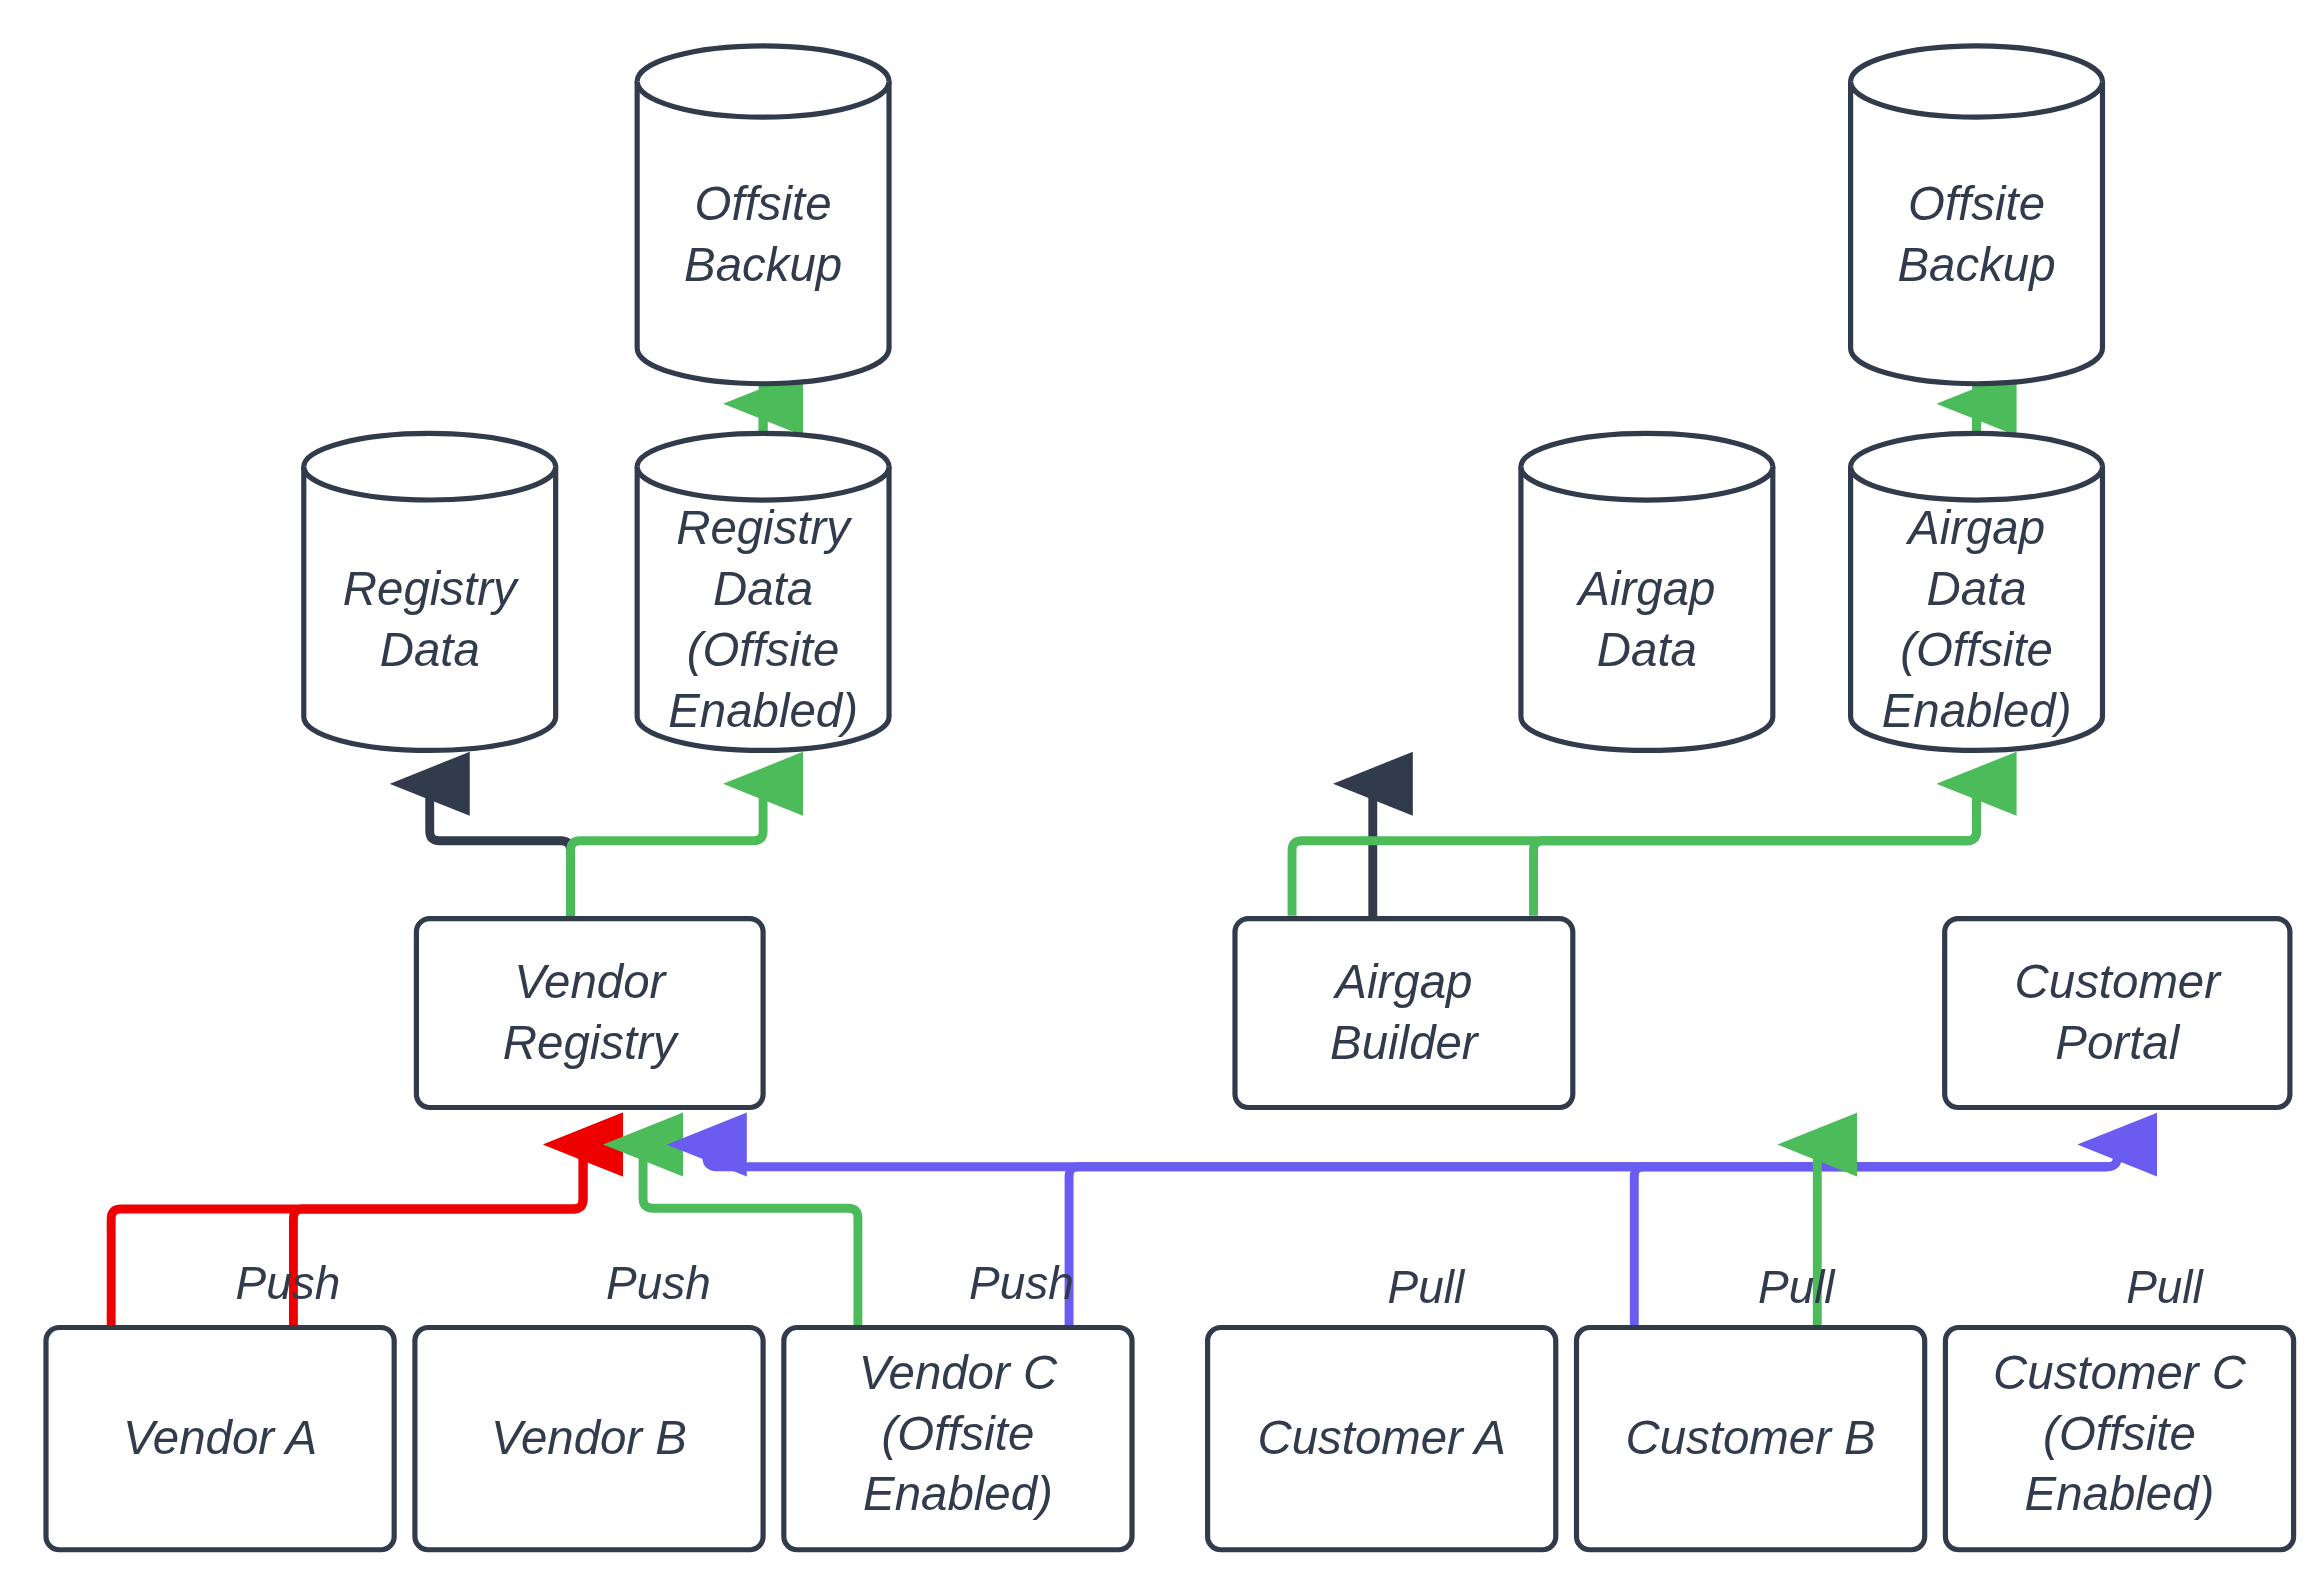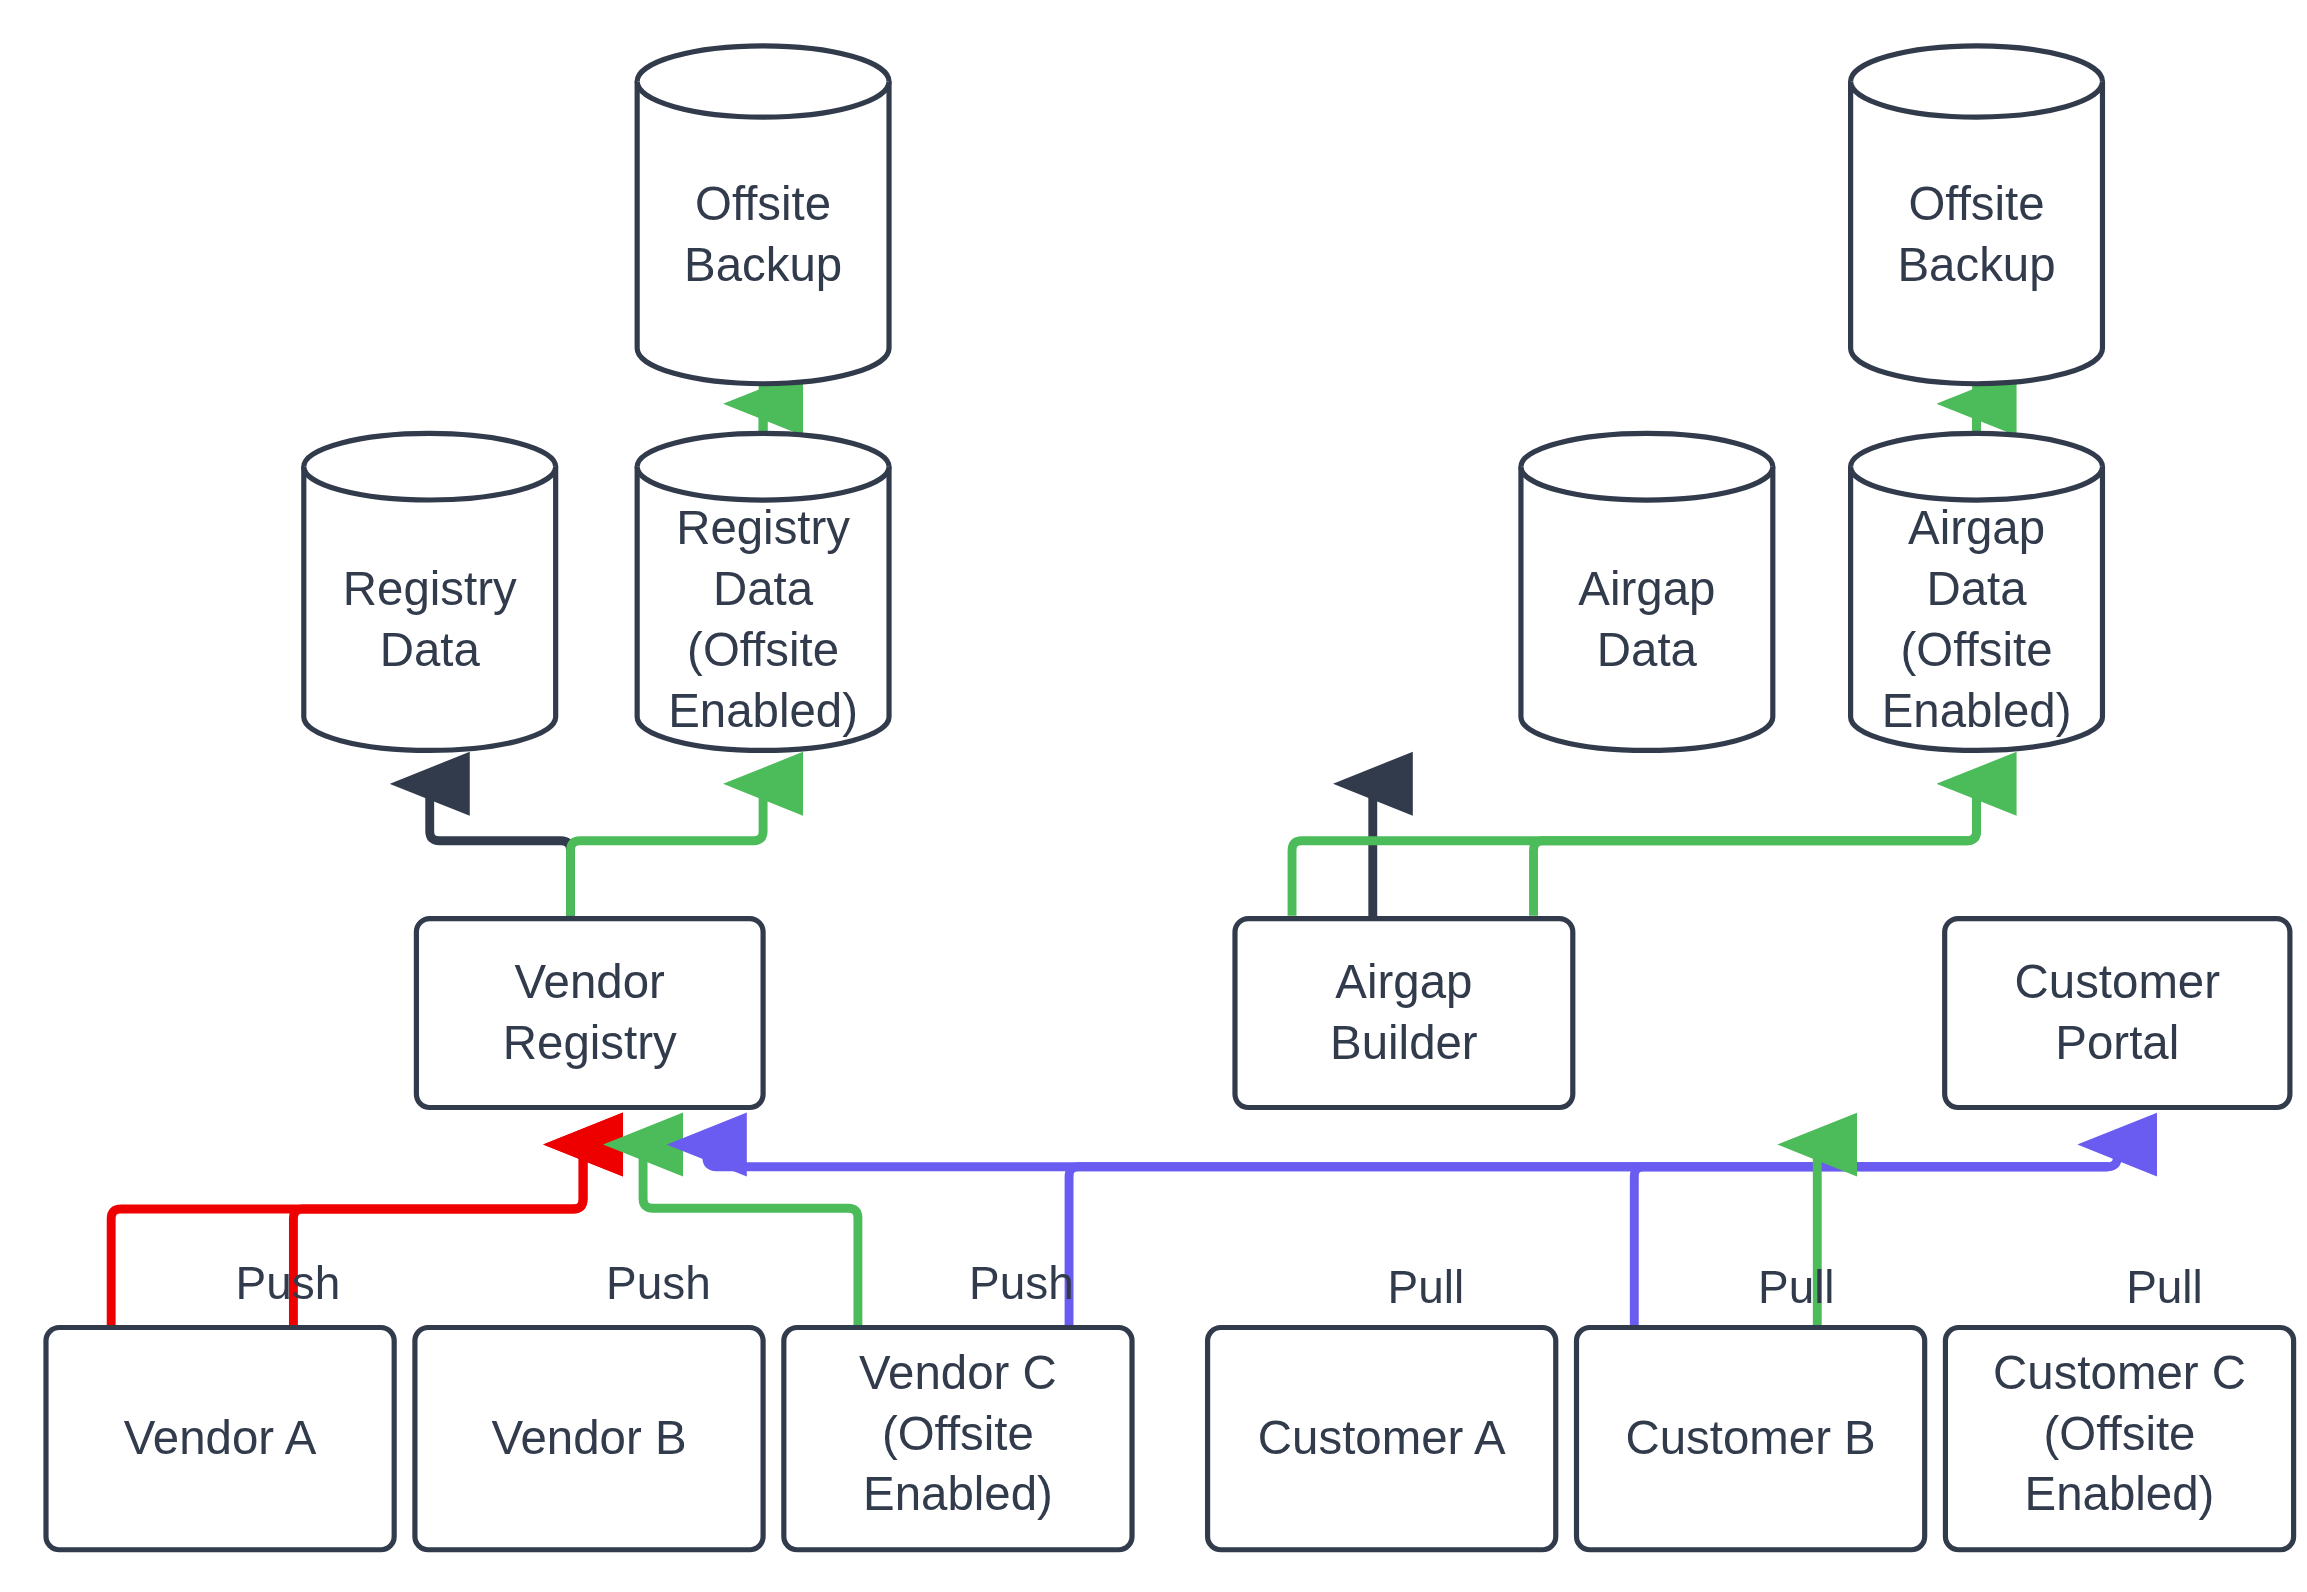--- a/index.html
+++ b/index.html
@@ -1,17 +1,17 @@
 <!DOCTYPE html>
 <html style="font-size:12px"><head>
 <meta charset="utf-8">
 <style>
   html,body{margin:0;padding:0;background:#ffffff;}
   body{font-family:"Liberation Sans", sans-serif;}
-  #stage{position:relative;width:2307px;height:1592px;background:#ffffff;overflow:hidden;}
+  #stage{position:relative;width:2307px;height:1592px;background:#ffffff;overflow:hidden;font-style:italic;}
   svg{display:block;width:2307px;height:1592px;}
   .node-shape{fill:#ffffff;stroke:#323B4C;stroke-width:7;}
   .node-label{fill:#323B4C;font-family:"Liberation Sans", sans-serif;font-size:64px;text-anchor:middle;dominant-baseline:middle;}
   .edge{fill:none;stroke-width:12;stroke-linecap:butt;stroke-linejoin:round;}
   .edge-label{fill:#323B4C;font-family:"Liberation Sans", sans-serif;font-size:62px;text-anchor:start;dominant-baseline:middle;}
 </style>
 </head>
 <body>
 
 <div id="stage">

